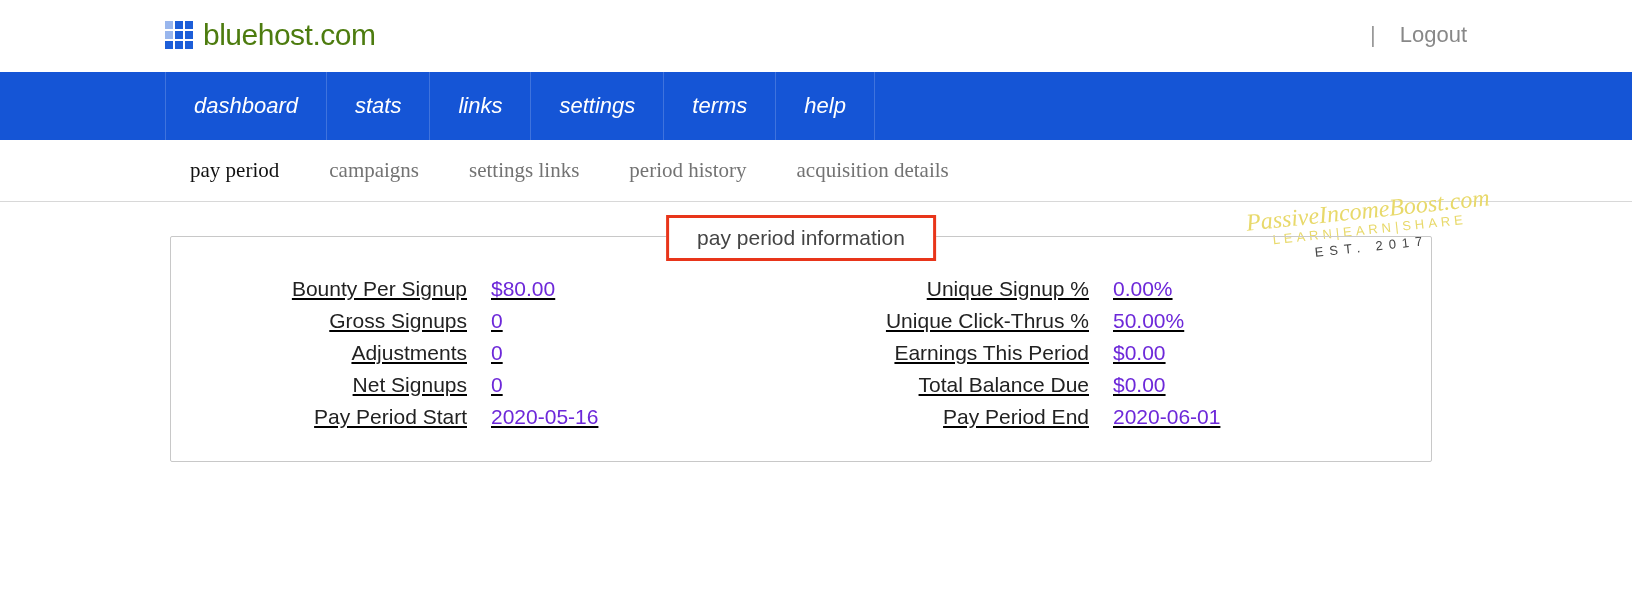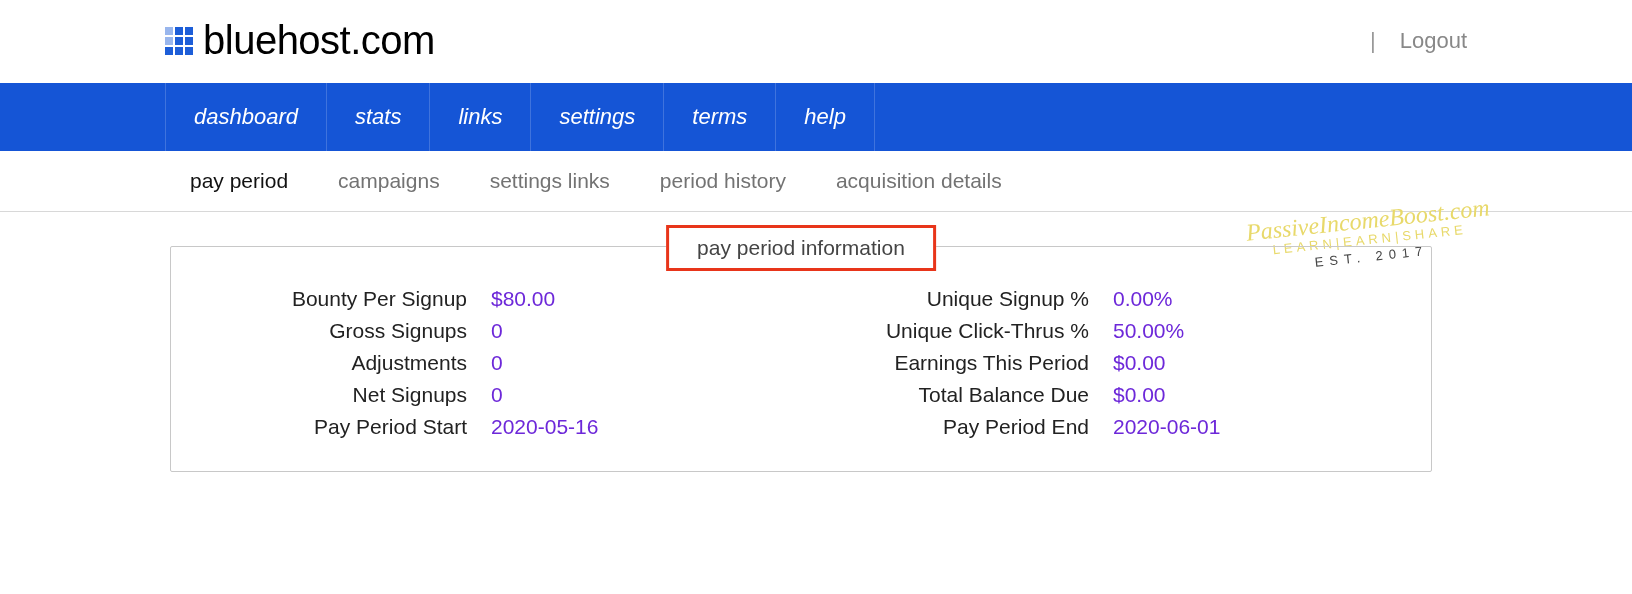--- a/index.html
+++ b/index.html
@@ -29,23 +29,23 @@
       grid-template-rows: repeat(3, 8px);
       gap: 2px;
     }
     .logo-icon span {
       background: #1d5ed8;
     }
     .logo-icon span.faded {
       opacity: 0.45;
     }
     .logo-text {
-      font-size: 40px;
-      font-weight: 300;
-      color: #000000;
+      font-size: 30px;
+      font-weight: 300;
+      color: #4d7c0f;
       letter-spacing: -0.5px;
     }
     .top-right {
       display: flex;
       align-items: center;
       gap: 24px;
       color: #777;
       font-size: 22px;
       font-weight: 300;
     }
@@ -73,20 +73,21 @@
       align-items: center;
       border-right: 1px solid rgba(255,255,255,0.18);
       cursor: pointer;
       font-style: italic;
     }
     .main-nav a:first-child {
       border-left: 1px solid rgba(255,255,255,0.18);
     }
     .sub-nav-wrap {
       border-bottom: 1px solid #d8d8d8;
+      font-family: Liberation Serif, serif;
     }
     .sub-nav {
       display: flex;
       gap: 50px;
       padding: 18px 0 18px 190px;
     }
     .sub-nav a {
       font-size: 21px;
       font-weight: 300;
       color: #737373;
@@ -126,20 +127,21 @@
     .col {
       display: flex;
       flex-direction: column;
       gap: 8px;
       flex: 1;
     }
     .row {
       display: flex;
       align-items: baseline;
       gap: 24px;
+      text-decoration: underline;
     }
     .row .label {
       width: 260px;
       text-align: right;
       font-size: 21px;
       color: #222;
       font-weight: 400;
     }
     .row .value {
       font-size: 21px;

